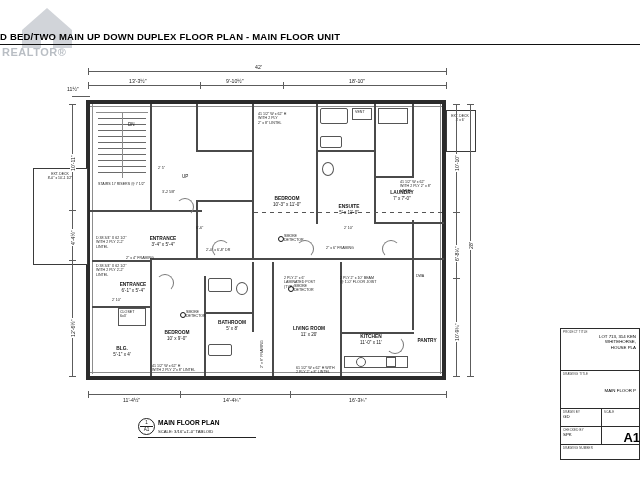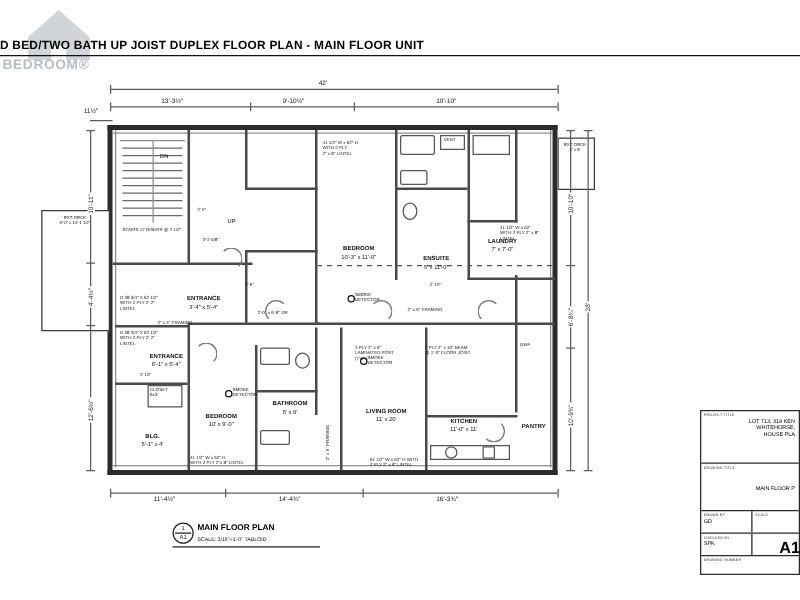--- a/index.html
+++ b/index.html
@@ -282,23 +282,23 @@
     border-radius: 50%;
     border-color: #777 transparent transparent transparent;
   }
 </style>
 </head>
 <body>
 
 <div id="root">
 
   <div class="wm-logo"></div>
-  <div class="wm-text">BEDROOM®</div>
-
-  <div class="page-title">D BED/TWO BATH UP JOIST DUPLEX FLOOR PLAN - MAIN FLOOR UNIT</div>
+  <div class="wm-text">REALTOR®</div>
+
+  <div class="page-title">D BED/TWO MAIN UP DOWN DUPLEX FLOOR PLAN - MAIN FLOOR UNIT</div>
   <div class="title-rule"></div>
 
   <div class="plan">
 
     <div class="dim-h" style="left:88px; top:21px; width:358px;"></div>
     <div class="tick" style="left:88px; top:18px;"></div>
     <div class="tick" style="left:446px; top:18px;"></div>
     <div class="dimtext" style="left:254px; top:14px;">42'</div>
 
     <div class="dim-h" style="left:88px; top:35px; width:358px;"></div>

